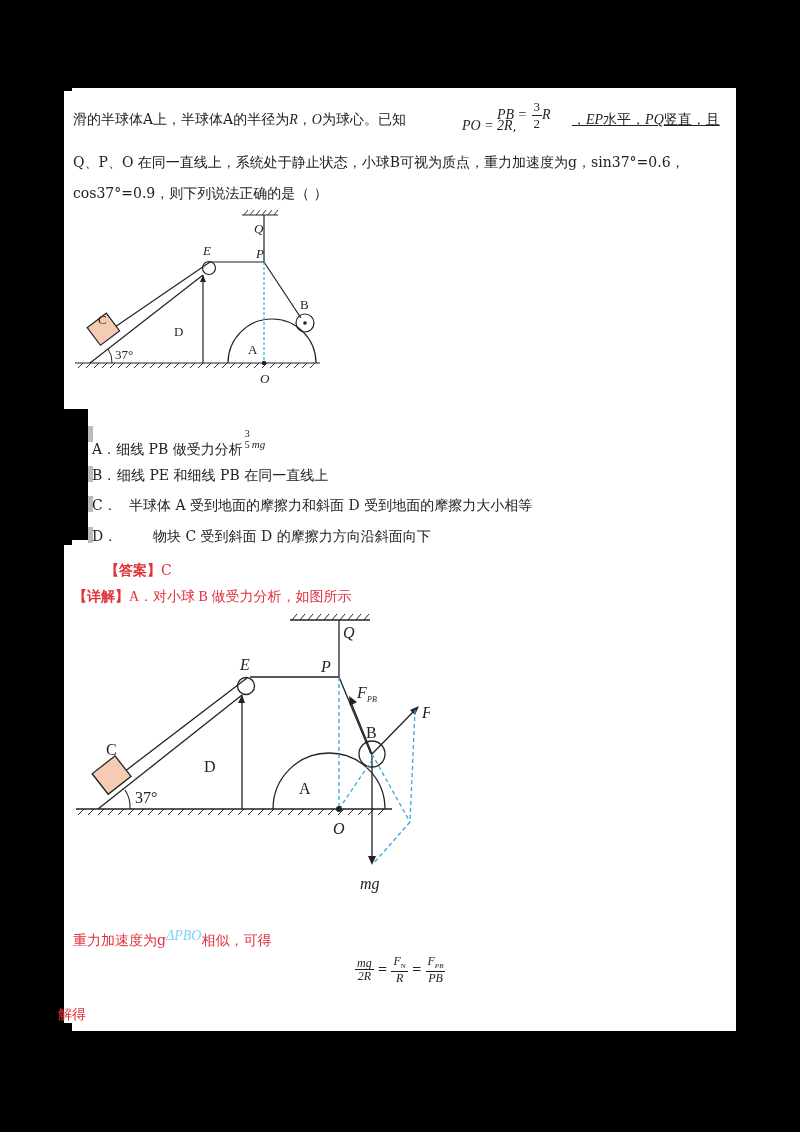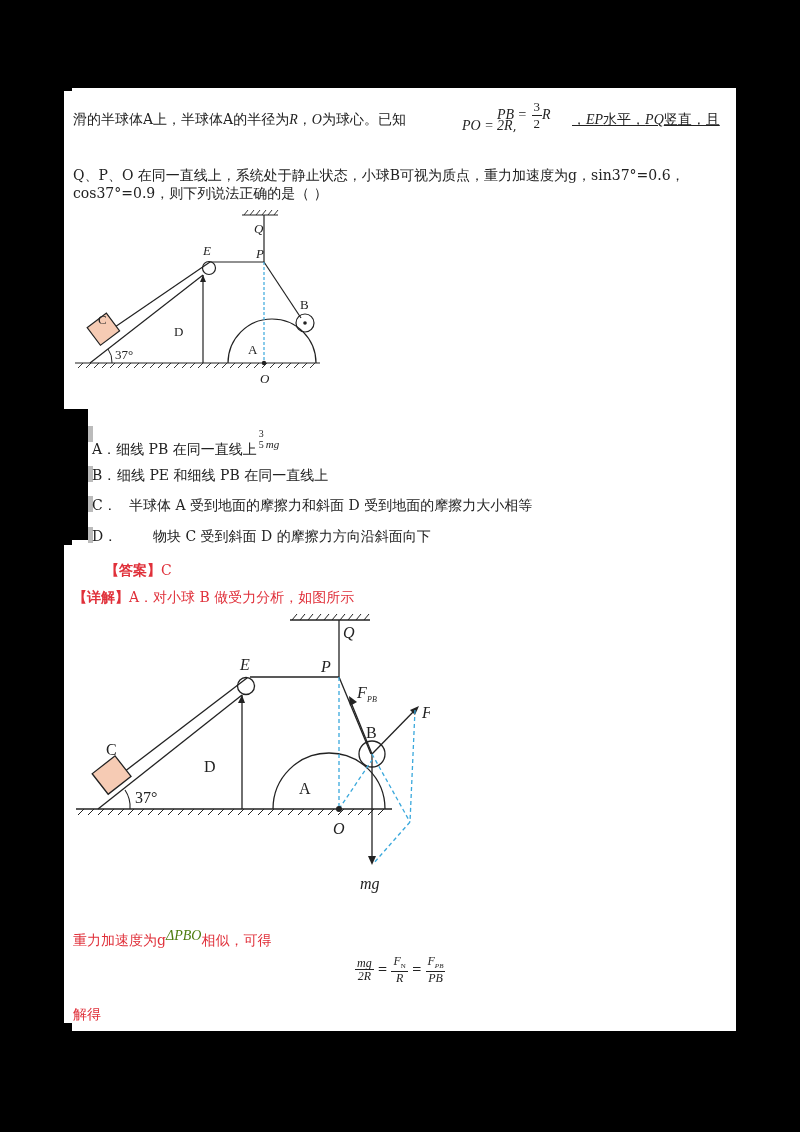--- a/index.html
+++ b/index.html
@@ -29,21 +29,21 @@
   <span>滑的半球体A上，半球体A的半径为</span><i class="m">R</i><span>，</span><i class="m">O</i><span>为球心。已知</span>
 </div>
 <div class="txt" style="left:427px;top:118px;margin-left:35px;"><i class="m">PO = 2R</i><span style="font-size:12px">,</span></div>
 <div class="txt" style="left:497px;top:100px;">
   <i class="m">PB =</i>
   <span class="frac" style="font-style:normal;font-size:13px;"><span class="n" style="border:none">3</span><span style="display:block;height:0;border-top:1px solid #222;margin:1px 0;"></span><span class="d">2</span></span><i class="m">R</i>
 </div>
 <div class="txt" style="left:572px;top:112px;text-decoration:underline;">
   <span>，</span><i class="m">EP</i><span>水平，</span><i class="m">PQ</i><span>竖直，且</span>
 </div>
-<div class="txt" style="left:73px;top:155px;margin-top:13px;">Q、P、O 在同一直线上，系统处于静止状态，小球B可视为质点，重力加速度为g，sin37°=0.6，</div>
+<div class="txt" style="left:73px;top:155px;">Q、P、O 在同一直线上，系统处于静止状态，小球B可视为质点，重力加速度为g，sin37°=0.6，</div>
 <div class="txt" style="left:73px;top:186px;">cos37°=0.9，则下列说法正确的是（        ）</div>
 
 <svg style="position:absolute;left:70px;top:205px;" width="260" height="185" viewBox="0 0 260 185">
   <g stroke="#222" stroke-width="1.2" fill="none">
 
     <line x1="5" y1="158" x2="250" y2="158"></line>
     <g stroke-width="0.9">
       <path d="M8 163 l5 -5 M16 163 l5 -5 M24 163 l5 -5 M32 163 l5 -5 M40 163 l5 -5 M48 163 l5 -5 M56 163 l5 -5 M64 163 l5 -5 M72 163 l5 -5 M80 163 l5 -5 M88 163 l5 -5 M96 163 l5 -5 M104 163 l5 -5 M112 163 l5 -5 M120 163 l5 -5 M128 163 l5 -5 M136 163 l5 -5 M144 163 l5 -5 M152 163 l5 -5 M160 163 l5 -5 M168 163 l5 -5 M176 163 l5 -5 M184 163 l5 -5 M192 163 l5 -5 M200 163 l5 -5 M208 163 l5 -5 M216 163 l5 -5 M224 163 l5 -5 M232 163 l5 -5 M240 163 l5 -5"></path>
     </g>
 
@@ -87,37 +87,37 @@
     <text x="104" y="131">D</text>
     <text x="178" y="149">A</text>
     <text x="190" y="178" font-style="italic">O</text>
     <text x="45" y="154">37°</text>
   </g>
 </svg>
 
 <div>
   <div class="opt-mark" style="left:88px;top:426px;"></div>
   <div class="txt" style="left:92px;top:429px;">
-    <span>A．</span><span>细线 PB 在同一直线上</span><span class="frac" style="font-style:normal;font-size:10px;vertical-align:6px;"><span class="n" style="border:none">3</span><span class="d">5</span></span><i class="m" style="font-size:11px;vertical-align:6px;">mg</i>
+    <span>A．</span><span>细线 PB 做受力分析</span><span class="frac" style="font-style:normal;font-size:10px;vertical-align:6px;"><span class="n" style="border:none">3</span><span class="d">5</span></span><i class="m" style="font-size:11px;vertical-align:6px;">mg</i>
   </div>
   <div class="opt-mark" style="left:88px;top:466px;"></div>
   <div class="txt" style="left:92px;top:468px;">B．</div>
   <div class="txt" style="left:117px;top:468px;">细线 PE 和细线 PB 在同一直线上</div>
   <div class="opt-mark" style="left:88px;top:496px;"></div>
   <div class="txt" style="left:92px;top:498px;">C．</div>
   <div class="txt" style="left:129px;top:498px;">半球体 A 受到地面的摩擦力和斜面 D 受到地面的摩擦力大小相等</div>
   <div class="opt-mark" style="left:88px;top:527px;"></div>
   <div class="txt" style="left:92px;top:529px;">D．</div>
   <div class="txt" style="left:117px;top:529px;padding-left:36px;">物块 C 受到斜面 D 的摩擦力方向沿斜面向下</div>
 </div>
 
 <div class="txt red" style="left:73px;top:563px;margin-left:32px;">
   <span style="font-weight:bold">【答案】</span><span>C</span>
 </div>
-<div class="txt red" style="left:73px;top:590px;">
+<div class="txt red" style="left:73px;top:590px;font-family:Liberation Serif, serif;">
   <span style="font-weight:bold">【详解】</span><span>A．对小球 B 做受力分析，如图所示</span>
 </div>
 
 <svg style="position:absolute;left:70px;top:610px;" width="360" height="290" viewBox="0 0 360 290">
   <g stroke="#222" stroke-width="1.3" fill="none">
     <line x1="6" y1="199" x2="322" y2="199"></line>
     <path stroke-width="1" d="M8 205 l6 -6 M18 205 l6 -6 M28 205 l6 -6 M38 205 l6 -6 M48 205 l6 -6 M58 205 l6 -6 M68 205 l6 -6 M78 205 l6 -6 M88 205 l6 -6 M98 205 l6 -6 M108 205 l6 -6 M118 205 l6 -6 M128 205 l6 -6 M138 205 l6 -6 M148 205 l6 -6 M158 205 l6 -6 M168 205 l6 -6 M178 205 l6 -6 M188 205 l6 -6 M198 205 l6 -6 M208 205 l6 -6 M218 205 l6 -6 M228 205 l6 -6 M238 205 l6 -6 M248 205 l6 -6 M258 205 l6 -6 M268 205 l6 -6 M278 205 l6 -6 M288 205 l6 -6 M298 205 l6 -6 M308 205 l6 -6"></path>
     <line x1="220" y1="10" x2="300" y2="10"></line>
     <path stroke-width="1" d="M222 10 l5 -6 M230 10 l5 -6 M238 10 l5 -6 M246 10 l5 -6 M254 10 l5 -6 M262 10 l5 -6 M270 10 l5 -6 M278 10 l5 -6 M286 10 l5 -6 M294 10 l5 -6"></path>
     <line x1="28" y1="199" x2="172" y2="85"></line>
@@ -164,24 +164,24 @@
     <text x="65" y="193">37°</text>
     <text x="287" y="88" font-style="italic">F</text>
     <text x="297" y="92" font-style="italic" font-size="8">PB</text>
     <text x="352" y="108" font-style="italic">F</text>
     <text x="361" y="112" font-size="9">N</text>
     <text x="290" y="279" font-style="italic">mg</text>
   </g>
 </svg>
 
 <div class="txt red" style="left:73px;top:929px;">
-  <span>重力加速度为g</span><i class="m" style="color:#4d7c0f;vertical-align:5px;text-align:center;">ΔPBO</i><span>相似，可得</span>
+  <span>重力加速度为g</span><i class="m" style="color:#7dd3fc;vertical-align:5px;text-align:center;">ΔPBO</i><span>相似，可得</span>
 </div>
 
 <div class="txt" style="left:355px;top:955px;font-size:12px;">
   <span class="frac"><span class="n">mg</span><span class="d">2R</span></span>
   <span>=</span>
   <span class="frac"><span class="n"><span>F</span><sub style="font-size:7px;font-style:normal">N</sub></span><span class="d">R</span></span>
   <span>=</span>
   <span class="frac"><span class="n"><span>F</span><sub style="font-size:7px">PB</sub></span><span class="d">PB</span></span>
 </div>
 
-<div class="txt red" style="left:73px;top:1007px;">解得</div>
+<div class="txt red" style="left:58px;top:1007px;">解得</div>
 
 </body></html>

